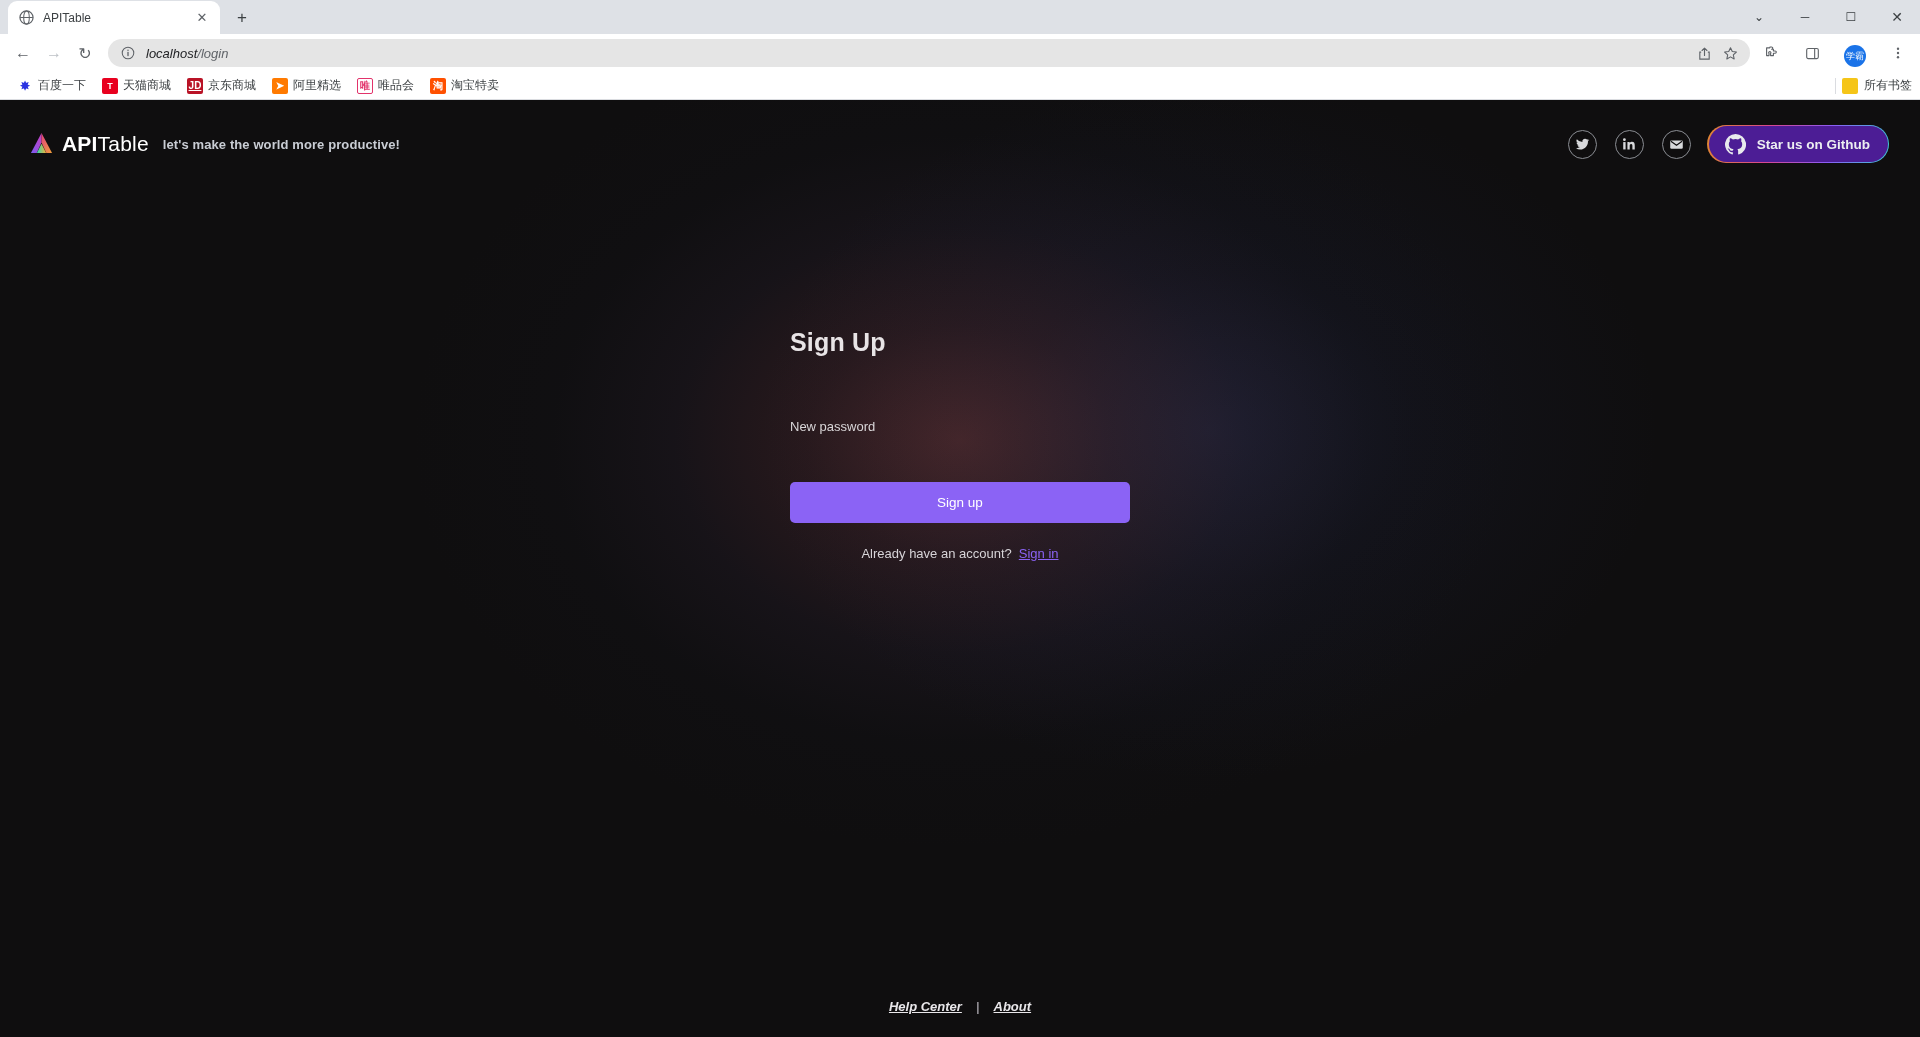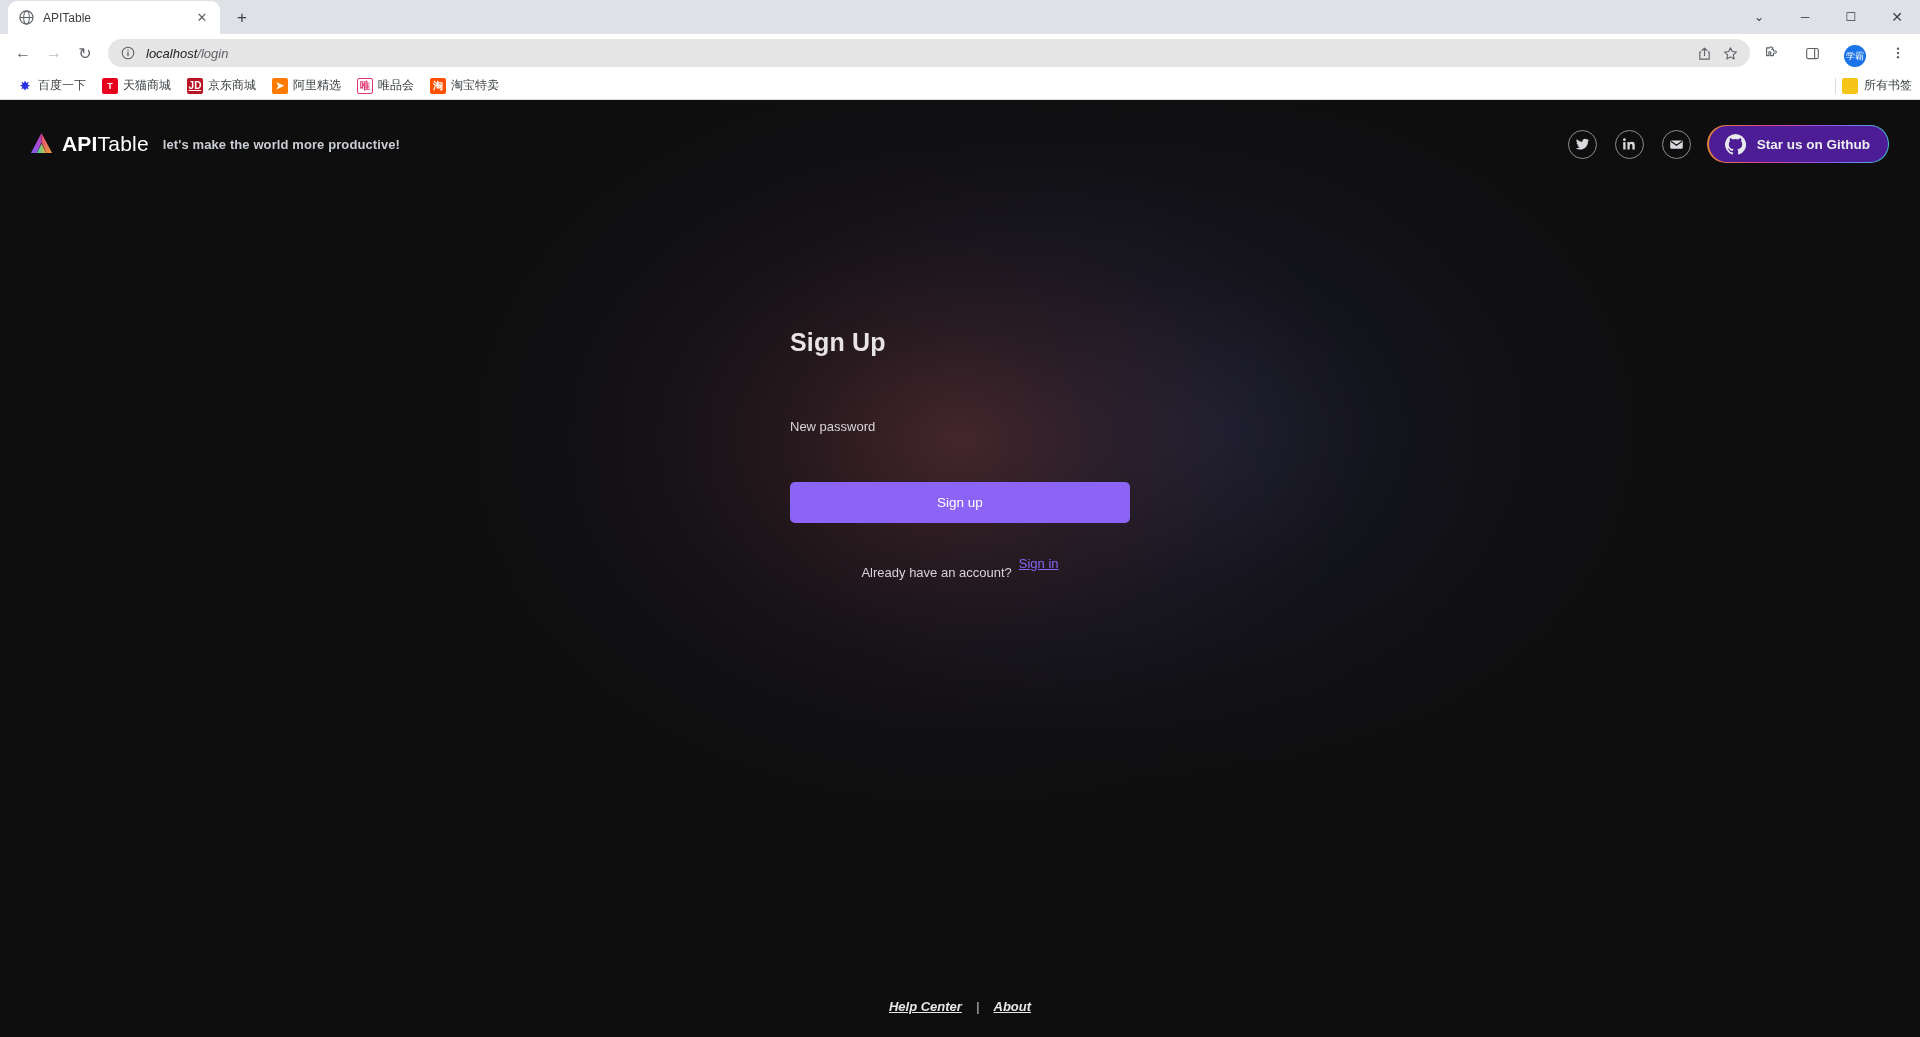--- a/index.html
+++ b/index.html
@@ -199,21 +199,21 @@
     width: 100%; height: 41px; margin-top: 48px;
     background: #8b63f5; border: none; border-radius: 5px;
     color: #fff; font-size: 13.5px;
     font-family: "Liberation Sans", sans-serif;
     display: flex; align-items: center; justify-content: center;
   }
   .signin-row {
     margin-top: 23px; display: flex; align-items: center;
     justify-content: center; gap: 7px; font-size: 13px;
   }
-  .signin-text { color: #d7d4d8; margin-top: 19px; }
+  .signin-text { color: #d7d4d8; }
   .signin-link { color: #8b63f5; }
 
   .site-footer {
     position: absolute; bottom: 0; left: 0; width: 100%;
     height: 62px; z-index: 2;
     display: flex; align-items: center; justify-content: center;
     gap: 14px; font-size: 13px;
   }
   .footer-link { color: #e9e7ea; font-weight: bold; font-style: italic; }
   .footer-sep { color: #8d8a90; font-weight: bold; }

